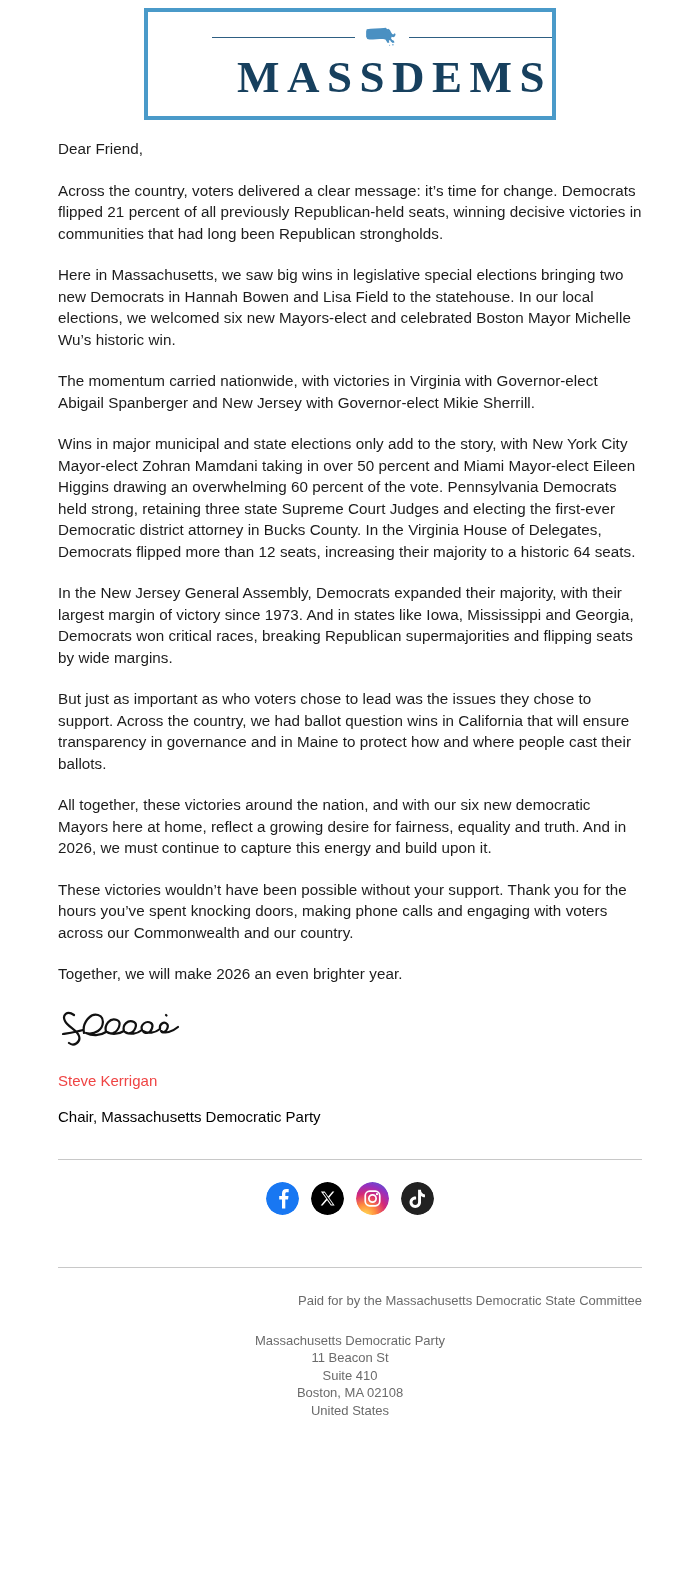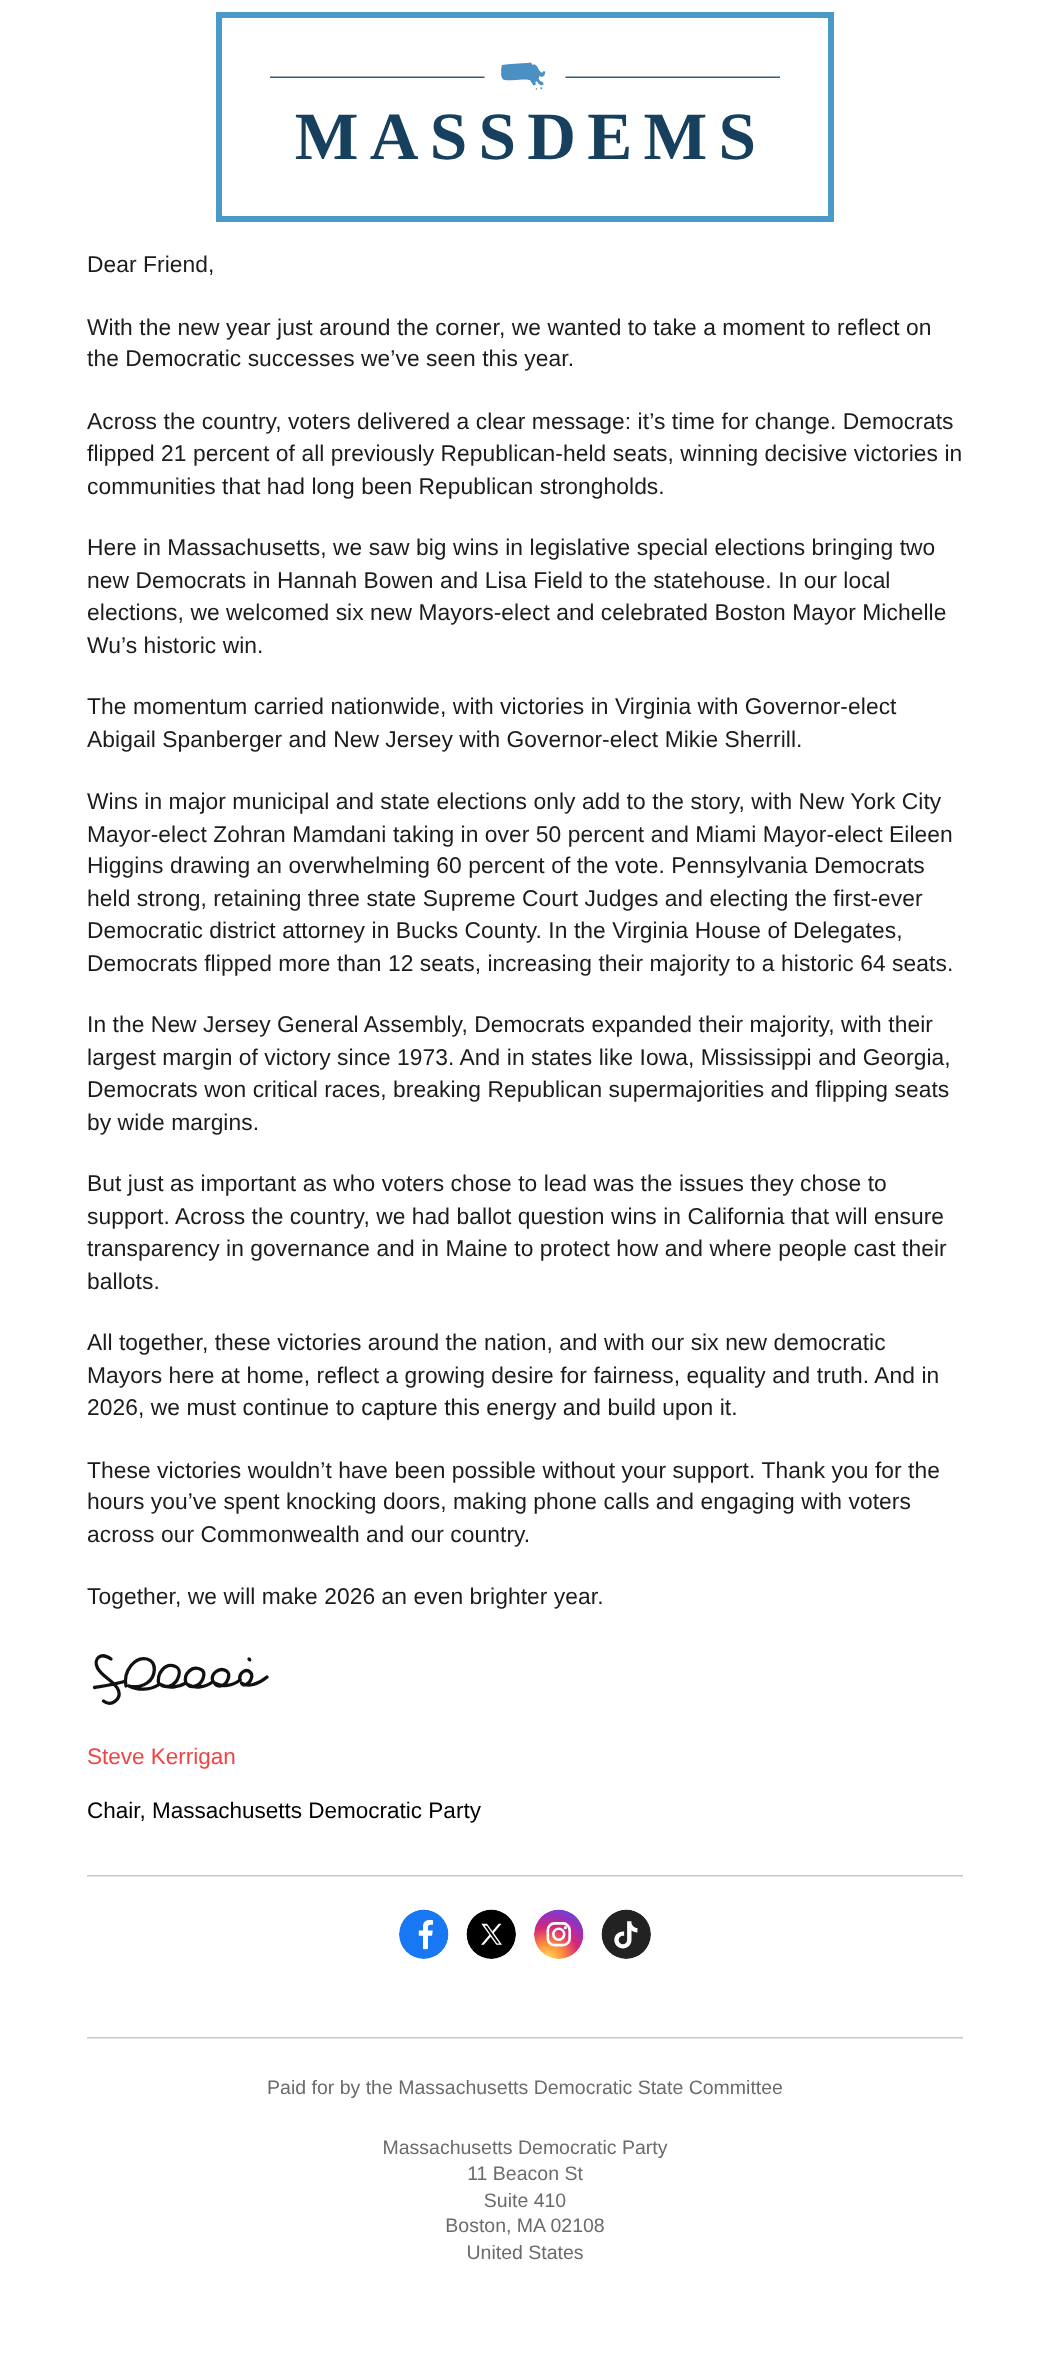--- a/index.html
+++ b/index.html
@@ -23,26 +23,26 @@
   }
 
   
   .logo-wrap {
     padding: 8px 0 0 0;
     display: flex;
     justify-content: center;
   }
   .logo-box {
     width: 412px;
-    height: 140px;
+    height: 112px;
     border: 4px solid #4a9ac9;
     background: #ffffff;
     display: flex;
     flex-direction: column;
-    align-items: center;
+    align-items: flex-end;
     justify-content: center;
     padding: 6px 0 8px 0;
   }
   .logo-top {
     display: flex;
     align-items: center;
     justify-content: center;
     width: 340px;
     height: 26px;
     gap: 10px;
@@ -141,20 +141,21 @@
   
   .footer-meta {
     padding: 24px 58px 0 58px;
     text-align: center;
   }
   .paid-for {
     font-size: 13px;
     line-height: 18px;
     color: #6b6b6b;
     margin: 0 0 22px 0;
+    text-align: right;
   }
   .addr-line {
     font-size: 13px;
     line-height: 17.5px;
     color: #6b6b6b;
     margin: 0;
   }
   .unsub-wrap {
     padding: 40px 95px 0 95px;
     text-align: center;
@@ -175,21 +176,20 @@
           <path fill="#4a90c2" d="M86 64 l3 1 -1 3 -3 -1 Z"></path>
         </svg>
         <span class="logo-rule"></span>
       </div>
       <div class="wordmark">MASSDEMS</div>
     </div>
   </div>
 
   <div class="body-wrap">
     <p class="para">Dear Friend,</p>
-    <p class="para">With the new year just around the corner, we wanted to take a moment to reflect on the Democratic successes we’ve seen this year.</p>
     <p class="para">Across the country, voters delivered a clear message: it’s time for change. Democrats flipped 21 percent of all previously Republican-held seats, winning decisive victories in communities that had long been Republican strongholds.</p>
     <p class="para">Here in Massachusetts, we saw big wins in legislative special elections bringing two new Democrats in Hannah Bowen and Lisa Field to the statehouse. In our local elections, we welcomed six new Mayors-elect and celebrated Boston Mayor Michelle Wu’s historic win.</p>
     <p class="para">The momentum carried nationwide, with victories in Virginia with Governor-elect Abigail Spanberger and New Jersey with Governor-elect Mikie Sherrill.</p>
     <p class="para">Wins in major municipal and state elections only add to the story, with New York City Mayor-elect Zohran Mamdani taking in over 50 percent and Miami Mayor-elect Eileen Higgins drawing an overwhelming 60 percent of the vote. Pennsylvania Democrats held strong, retaining three state Supreme Court Judges and electing the first-ever Democratic district attorney in Bucks County. In the Virginia House of Delegates, Democrats flipped more than 12 seats, increasing their majority to a historic 64 seats.</p>
     <p class="para">In the New Jersey General Assembly, Democrats expanded their majority, with their largest margin of victory since 1973. And in states like Iowa, Mississippi and Georgia, Democrats won critical races, breaking Republican supermajorities and flipping seats by wide margins.</p>
     <p class="para">But just as important as who voters chose to lead was the issues they chose to support. Across the country, we had ballot question wins in California that will ensure transparency in governance and in Maine to protect how and where people cast their ballots.</p>
     <p class="para">All together, these victories around the nation, and with our six new democratic Mayors here at home, reflect a growing desire for fairness, equality and truth. And in 2026, we must continue to capture this energy and build upon it.</p>
 
 
     <p class="para">These victories wouldn’t have been possible without your support. Thank you for the hours you’ve spent knocking doors, making phone calls and engaging with voters across our Commonwealth and our country.</p>

